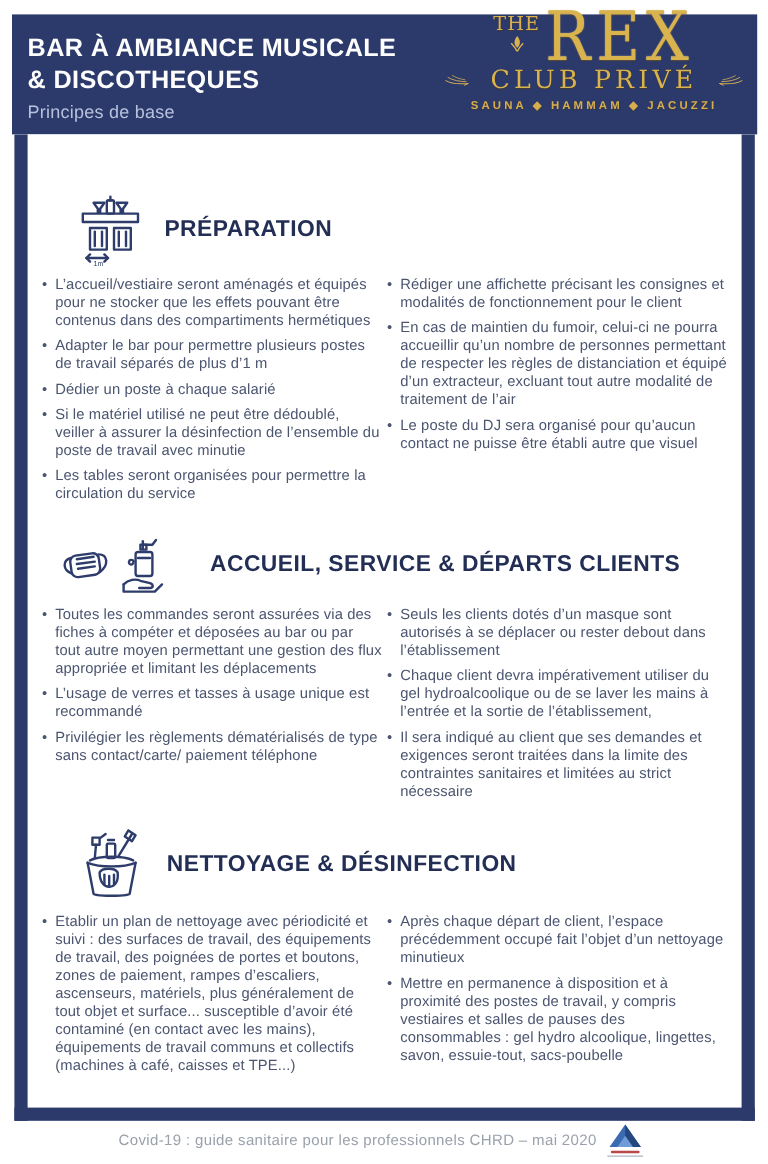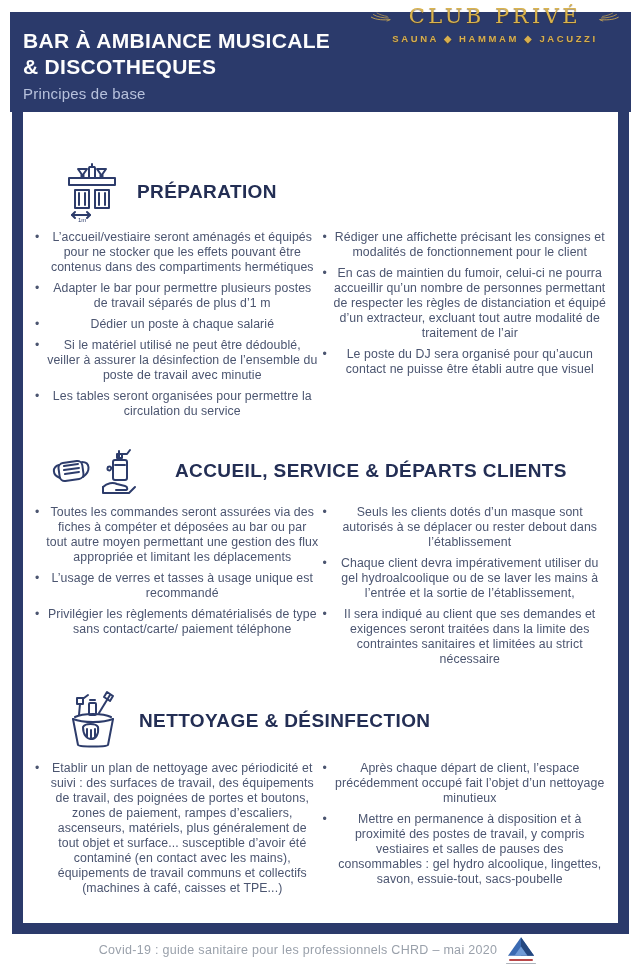--- a/index.html
+++ b/index.html
@@ -37,21 +37,21 @@
            border-left:11px solid #2b3a6b; border-right:11px solid #2b3a6b;
            border-bottom:11px solid #2b3a6b; background:#fff; }
   .frame-inner { padding:50px 12px 0 12px; height:100%; overflow:hidden; }
 
   
   .section-header { display:flex; align-items:center; gap:16px; margin-left:28px; }
   .section-title { font-size:19px; font-weight:bold; color:#232e54; letter-spacing:.4px; }
   .sec-icon { flex:none; stroke:#2d3c6b; fill:none; stroke-width:2; stroke-linecap:round; stroke-linejoin:round; }
   .icon-pair { display:flex; align-items:center; gap:4px; flex:none; }
 
-  .cols { display:flex; gap:4px; margin-top:8px;text-align:center; }
+  .cols { display:flex; gap:4px; margin-top:8px; }
   .col { flex:1; }
   .col ul { list-style:none; }
   .col li { position:relative; padding-left:11px; margin-bottom:6px;
             font-size:12.3px; line-height:15px; color:#4b5570; letter-spacing:.1px; }
   .col li::before { content:"\2022"; position:absolute; left:0; top:0; color:#4b5570; }
 
   .sec2 { margin-top:20px; }
   .sec3 { margin-top:16px; }
 
   
@@ -70,20 +70,30 @@
 <div class="page">
 
   <div class="header">
     <h1>
       <span>BAR À AMBIANCE MUSICALE</span><br>
       <span>&amp; DISCOTHEQUES</span>
     </h1>
     <div class="subtitle">Principes de base</div>
 
     <div class="logo">
+      <div class="logo-top">
+        <div class="logo-the-wrap">
+          <span class="logo-the">THE</span>
+          <svg class="fleur" viewBox="0 0 12 13">
+            <path d="M6 0 C3 3.5 3 7 6 10 C9 7 9 3.5 6 0 Z" fill="#d8b051"></path>
+            <path d="M1 6 C3 8 4.5 9.5 6 13 C7.5 9.5 9 8 11 6" stroke="#d8b051" stroke-width="1.2" fill="none"></path>
+          </svg>
+        </div>
+        <div class="logo-rex">REX</div>
+      </div>
       <div class="logo-club-row">
         <svg class="wing" viewBox="0 0 38 16">
           <path d="M37 13 C26 14 10 14 0 8" stroke="#d8b051" stroke-width="1.6" fill="none"></path>
           <path d="M34 10 C24 10 12 8 4 3" stroke="#d8b051" stroke-width="1.4" fill="none"></path>
           <path d="M32 7 C24 6 16 3 11 0" stroke="#d8b051" stroke-width="1.2" fill="none"></path>
           <path d="M37 13 L30 16" stroke="#d8b051" stroke-width="1.4" fill="none"></path>
         </svg>
         <span class="logo-club">CLUB PRIVÉ</span>
         <svg class="wing right" viewBox="0 0 38 16">
           <path d="M37 13 C26 14 10 14 0 8" stroke="#d8b051" stroke-width="1.6" fill="none"></path>

